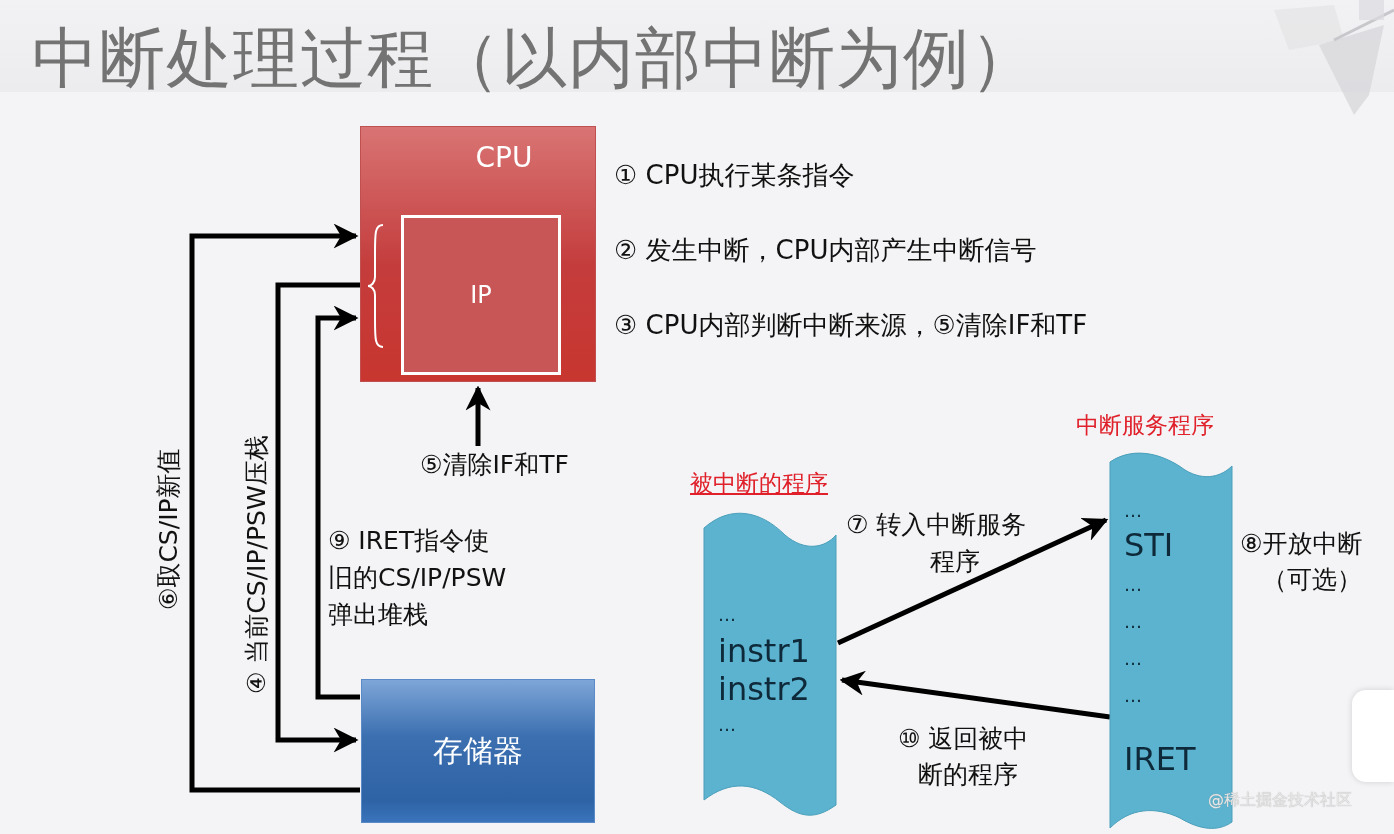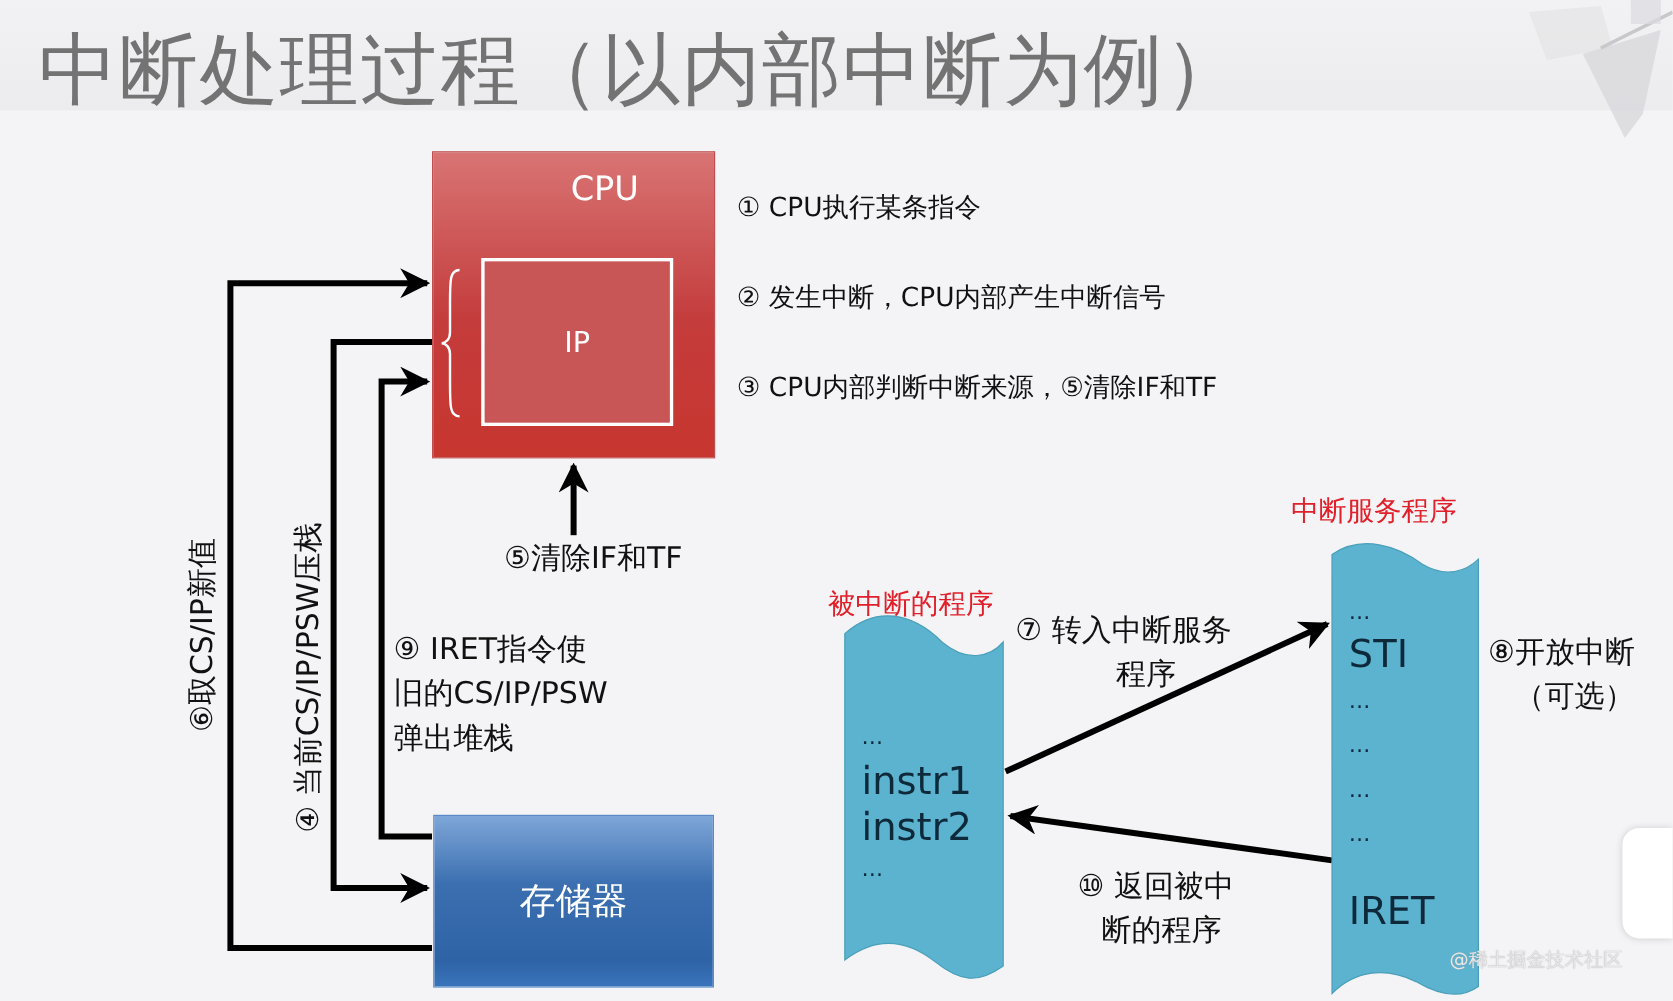--- a/index.html
+++ b/index.html
@@ -3,24 +3,24 @@
 <meta charset="utf-8">
 <style>
   html,body{margin:0;padding:0;}
   body{width:1394px;height:834px;overflow:hidden;background:#f4f4f6;font-family:"DejaVu Sans","Liberation Sans",sans-serif;position:relative;}
   .header-band{position:absolute;left:0;top:0;width:1394px;height:92px;background:linear-gradient(#f2f2f4,#ececee);}
   .title{position:absolute;left:32px;top:14px;font-size:66px;font-weight:normal;color:#737373;letter-spacing:1px;white-space:nowrap;}
   .deco{position:absolute;right:0;top:0;width:200px;height:130px;}
   .abs{position:absolute;white-space:nowrap;}
   .cpu{position:absolute;left:360px;top:126px;width:236px;height:256px;background:linear-gradient(#d97474,#c43c3c 55%,#c8362f);border:1px solid #c05050;box-sizing:border-box;}
   .cpu-label{position:absolute;left:0;width:100%;top:14px;text-align:center;color:#fff;font-size:28px;padding-left:26px;}
-  .reg-stack{position:absolute;left:40px;top:88px;width:160px;height:140px;border:3px solid #fff;box-sizing:border-box;background:#fff;display:flex;flex-direction:column;gap:3px;}
+  .reg-stack{position:absolute;left:40px;top:88px;width:160px;height:160px;border:3px solid #fff;box-sizing:border-box;background:#fff;display:flex;flex-direction:column;gap:3px;}
   .reg{flex:1;background:#c95656;color:#fff;font-size:24px;display:flex;align-items:center;justify-content:center;}
   .mem{position:absolute;left:361px;top:679px;width:234px;height:144px;background:linear-gradient(#7ea6d8,#3b6fb0 40%,#2e63a6 85%,#3a74bb);border:1px solid #5a8ac8;box-sizing:border-box;color:#fff;font-size:30px;display:flex;align-items:center;justify-content:center;}
-  .steps{font-size:22px;color:#111;}
+  .steps{font-size:26px;color:#111;}
   .lbl{font-size:25px;color:#111;}
   .red{color:#e0202a;font-size:23px;}
   .code{font-size:32px;color:#0e2a3a;}
   .dots{font-size:18px;color:#0e2a3a;letter-spacing:2px;}
   .vert{position:absolute;transform:rotate(-90deg);transform-origin:left top;font-size:25px;color:#111;white-space:nowrap;}
   .watermark{position:absolute;left:1208px;top:790px;font-size:16px;color:#e8e8e8;text-shadow:0 0 1px #999;}
   .pill{position:absolute;left:1352px;top:690px;width:42px;height:92px;background:#fff;border-radius:14px 0 0 14px;box-shadow:0 0 6px rgba(0,0,0,0.15);}
 </style>
 </head>
 <body>
@@ -76,21 +76,21 @@
 
 <div class="vert" style="left:152px;top:610px;">⑥取CS/IP新值</div>
 <div class="vert" style="left:240px;top:694px;">④ 当前CS/IP/PSW压栈</div>
 
 <div class="abs lbl" style="left:420px;top:448px;">⑤清除IF和TF</div>
 
 <div class="abs lbl" style="left:328px;top:524px;">⑨ IRET指令使</div>
 <div class="abs lbl" style="left:328px;top:561px;">旧的CS/IP/PSW</div>
 <div class="abs lbl" style="left:328px;top:598px;">弹出堆栈</div>
 
-<div class="abs red" style="left:690px;top:488px;">被中断的程序</div>
+<div class="abs red" style="left:690px;top:468px;text-decoration:underline;">被中断的程序</div>
 <div class="abs red" style="left:1076px;top:410px;">中断服务程序</div>
 
 <div class="abs lbl" style="left:846px;top:508px;">⑦  转入中断服务</div>
 <div class="abs lbl" style="left:930px;top:545px;">程序</div>
 
 <div class="abs lbl" style="left:1240px;top:527px;">⑧开放中断</div>
 <div class="abs lbl" style="left:1262px;top:563px;">（可选）</div>
 
 <div class="abs lbl" style="left:898px;top:722px;">⑩  返回被中</div>
 <div class="abs lbl" style="left:918px;top:758px;">断的程序</div>

